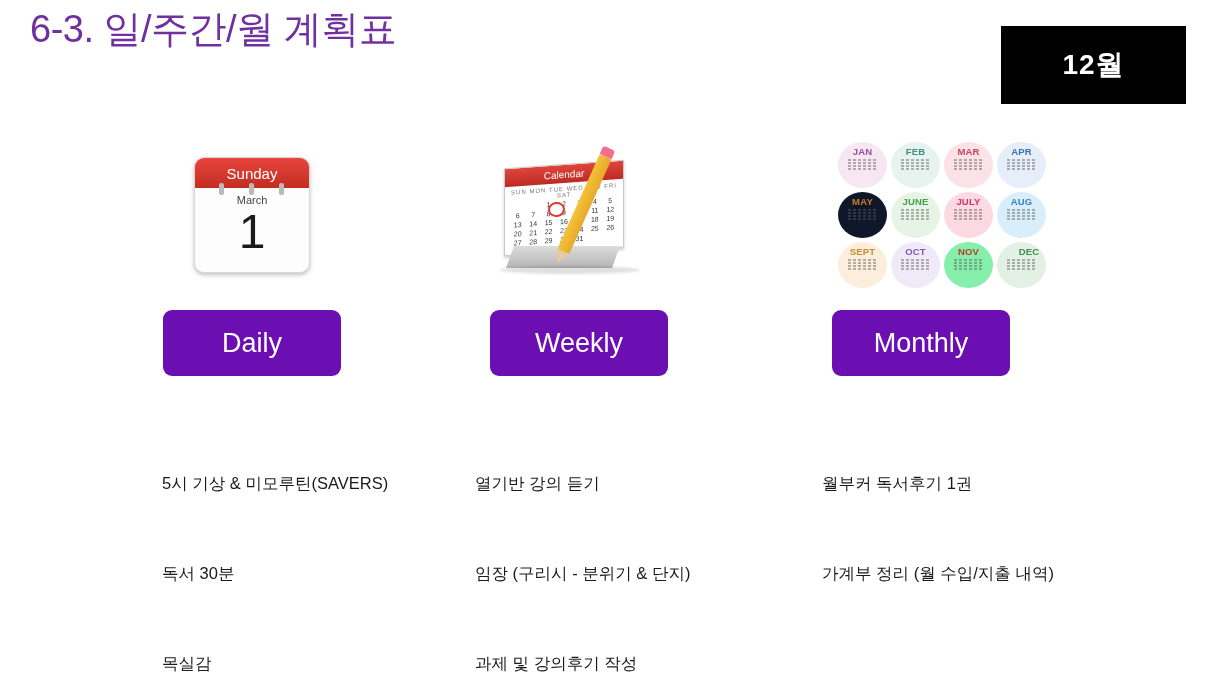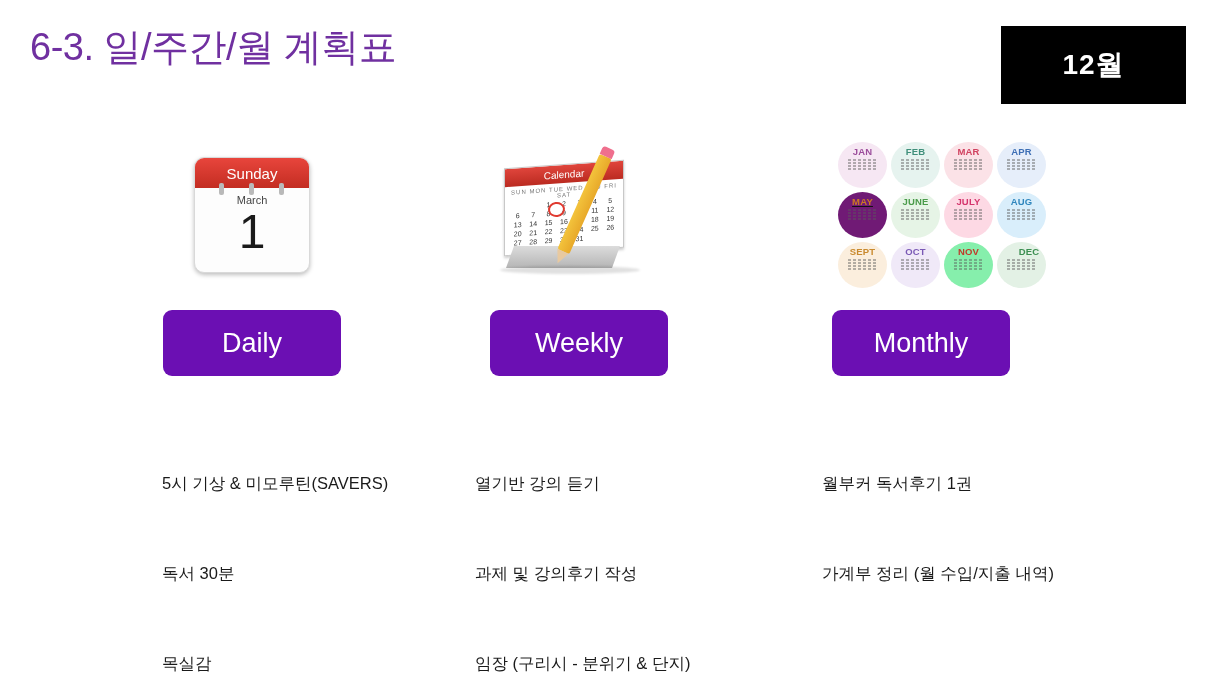--- a/index.html
+++ b/index.html
@@ -13,21 +13,21 @@
     font-family: "Liberation Sans", "DejaVu Sans", sans-serif;
     color: #111111;
     overflow: hidden;
     position: relative;
   }
 
   
   .slide-title {
     position: absolute;
     left: 30px;
-    top: 22px;
+    top: 4px;
     font-size: 38px;
     color: #7030a0;
     letter-spacing: -0.5px;
     white-space: nowrap;
   }
   .month-badge {
     position: absolute;
     right: 30px;
     top: 26px;
     width: 185px;
@@ -363,22 +363,22 @@
         <div class="stand"></div>
         <div class="shadow"></div>
         <div class="pencil"></div>
       </div>
     </div>
     <div class="btn">
       <span>Weekly</span>
     </div>
     <div class="items">
       <div>열기반 강의 듣기</div>
+      <div>임장 (구리시 - 분위기 &amp; 단지)</div>
       <div>과제 및 강의후기 작성</div>
-      <div>임장 (구리시 - 분위기 &amp; 단지)</div>
       
       
       
       
     </div>
   </div>
 
   <div class="col col-monthly">
     <div class="art">
       <div class="months" id="months-grid">
@@ -491,21 +491,21 @@
               <i></i>
               <i></i>
               <i></i>
               <i></i>
               <i></i>
               <i></i>
               <i></i>
               <i></i>
             </div>
           </div>
-          <div class="mcircle" style="background: #701a75; text-decoration: underline;">
+          <div class="mcircle" style="background: #0f172a; text-decoration: underline;">
             <div class="lbl" style="color: rgb(204, 122, 34);">MAY</div>
             <div class="dots">
               <i></i>
               <i></i>
               <i></i>
               <i></i>
               <i></i>
               <i></i>
               <i></i>
               <i></i>

